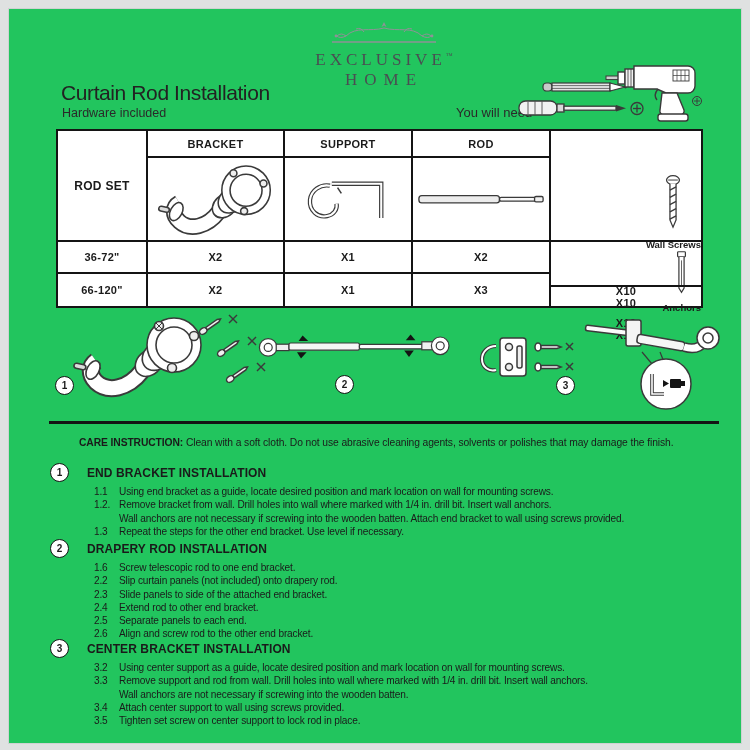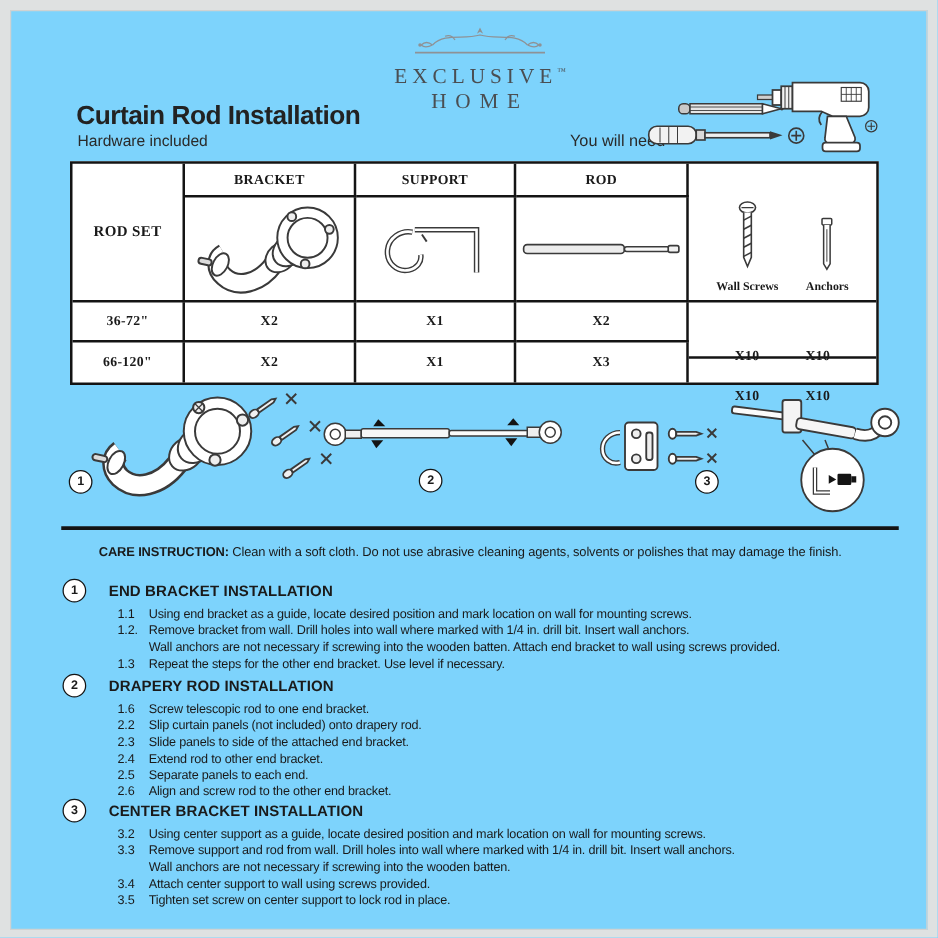--- a/index.html
+++ b/index.html
@@ -1,48 +1,48 @@
 <!DOCTYPE html>
 <html><head>
 <meta charset="utf-8">
 <style>
   html,body{margin:0;padding:0;}
   body{width:750px;height:750px;background:#dfe1e1;font-family:"Liberation Sans",sans-serif;color:#1a1a1a;}
   .canvas{position:relative;width:750px;height:750px;}
-  .page{position:absolute;left:8px;top:8px;width:732px;height:734px;background:#7dd3fc;border:1px solid #cfd2d2;}
+  .page{position:absolute;left:8px;top:8px;width:732px;height:734px;background:#22c55e;border:1px solid #cfd2d2;}
   
   .abs{position:absolute;}
 
   
   .brand{position:absolute;left:275px;top:10px;width:200px;text-align:center;color:#4a4e52;}
   .brand .ornament{height:26px;}
   .brand .line1{font-family:"Liberation Serif",serif;font-size:17px;letter-spacing:4px;margin-top:1px;}
   .brand .line1 sup{font-size:7px;letter-spacing:0;}
   .brand .line2{font-family:"Liberation Serif",serif;font-size:17px;letter-spacing:7px;margin-top:0px;}
 
-  .title{position:absolute;left:52px;top:72px;font-size:21px;font-weight:bold;letter-spacing:-0.4px;color:#222;}
+  .title{position:absolute;left:52px;top:72px;font-size:21px;font-weight:normal;letter-spacing:-0.4px;color:#222;}
   .subtitle{position:absolute;left:53px;top:97px;font-size:12.5px;color:#2a2a2a;}
   .ywn{position:absolute;left:447px;top:96px;font-size:13px;color:#2a2a2a;}
 
   .tool{position:absolute;}
   .tool.pencil{left:530px;top:70px;}
   .tool.screwdriver{left:508px;top:86px;}
   .tool.drill{left:596px;top:50px;}
 
   
   .hw-table{position:absolute;left:47px;top:120px;display:grid;
     grid-template-columns:90px 137px 128px 138px 150px;
     grid-template-rows:27px 84px 32px 32px;
     border:2px solid #141414;background:#fff;}
-  .cell{display:flex;align-items:center;justify-content:center;font-size:11px;font-weight:bold;letter-spacing:.3px;font-family:Liberation Serif, serif;}
+  .cell{display:flex;align-items:center;justify-content:center;font-size:11px;font-weight:bold;letter-spacing:.3px;}
   .br{border-right:2px solid #141414;}
   .bb{border-bottom:2px solid #141414;}
   .rowspan{grid-row:1 / span 2;}
   .rodset{font-size:12px;}
-  .hwcell{flex-direction:row;align-items:flex-end;justify-content:space-evenly;padding-bottom:5px;margin-top:43px;}
+  .hwcell{flex-direction:column;align-items:flex-end;justify-content:space-evenly;padding-bottom:5px;margin-top:43px;}
   .hwitem{display:flex;flex-direction:column;align-items:center;gap:7px;}
   .hwitem .lbl{font-size:9.5px;font-weight:bold;letter-spacing:0;}
 
   
   .num-circle{position:absolute;width:17px;height:17px;border:1.7px solid #141414;border-radius:50%;
     display:flex;align-items:center;justify-content:center;font-size:10px;font-weight:bold;background:#fff;}
   .divider{position:absolute;left:40px;top:412px;width:670px;height:3px;background:#141414;}
 
   
   .care{position:absolute;left:70px;top:428px;width:640px;font-size:10.3px;letter-spacing:-0.1px;}

